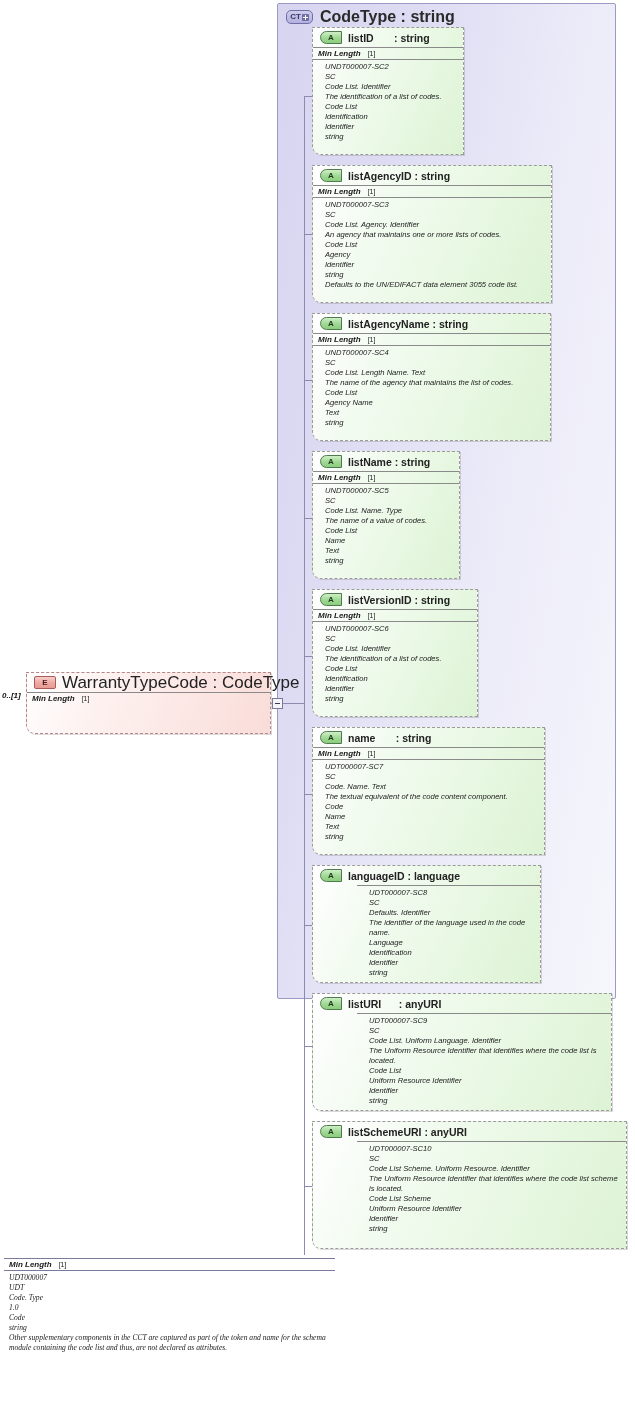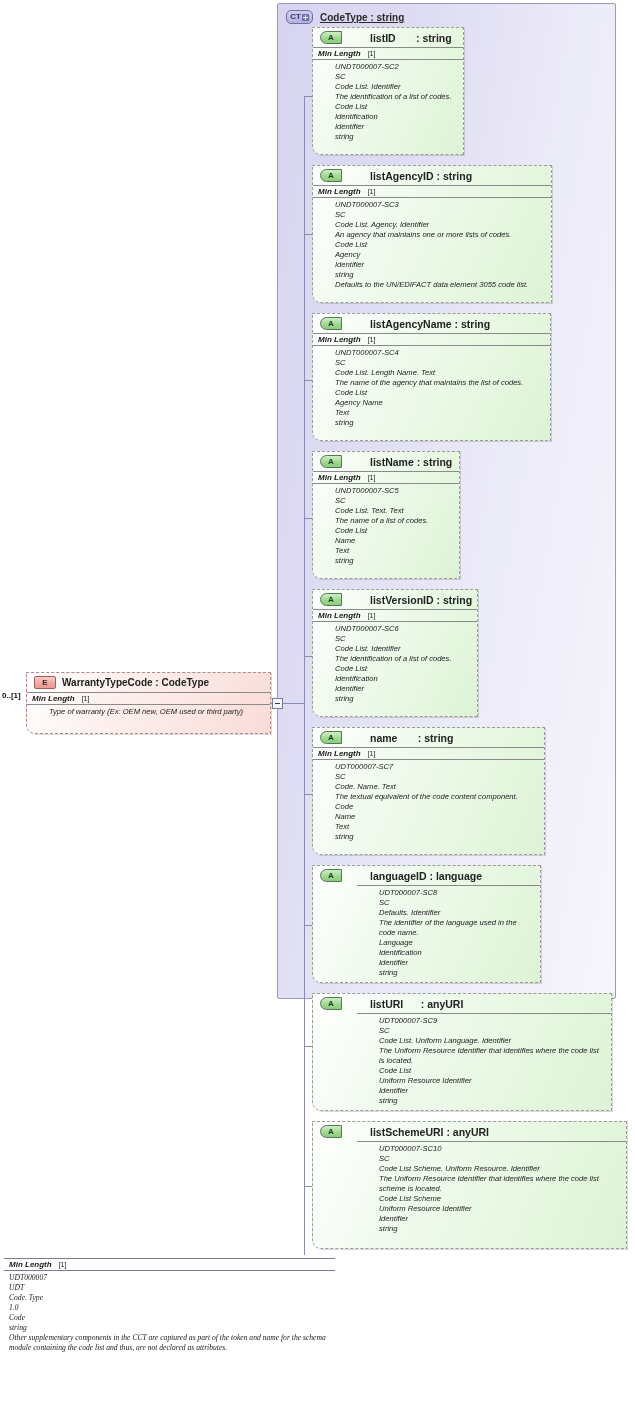--- a/index.html
+++ b/index.html
@@ -30,21 +30,21 @@
     display:flex;align-items:center;justify-content:center;gap:1px;
     box-sizing:border-box;
   }
   .ct-badge .ctxt{font-size:8px;font-weight:bold;color:#34346a;line-height:1;letter-spacing:-0.2px;}
   .ct-plus{
     width:7px;height:7px;background:#6f6fa8;position:relative;border-radius:1px;
   }
   .ct-plus:before,.ct-plus:after{content:"";position:absolute;background:#ffffff;}
   .ct-plus:before{left:1px;top:3px;width:5px;height:1px;}
   .ct-plus:after{left:3px;top:1px;width:1px;height:5px;}
-  .ct-title{font-size:10px;font-weight:bold;color:#2a2a2a;white-space:nowrap;text-decoration:underline;}
+  .ct-title{font-size:16px;font-weight:bold;color:#2a2a2a;white-space:nowrap;}
 
   
   .attr{
     position:absolute;
     border:1px dashed #9b9b9b;
     background:linear-gradient(115deg,#ffffff 0%,#f2fbf0 30%,#e6f7e0 70%,#ddf3d5 100%);
     box-sizing:border-box;
     border-bottom-left-radius:9px;
     box-shadow:1px 1px 0 rgba(130,130,130,.30);
   }
@@ -54,32 +54,32 @@
   }
   .a-badge{
     width:22px;height:13px;flex:none;
     border:1px solid #4f7a4f;
     border-top-left-radius:7px;border-bottom-left-radius:7px;
     background:linear-gradient(180deg,#cfeec6 0%,#9fd893 55%,#8ccd7d 100%);
     display:flex;align-items:center;justify-content:center;
     box-sizing:border-box;
   }
   .a-badge span{font-size:8px;font-weight:bold;color:#1d3a1d;line-height:1;}
-  .attr-name{font-size:10.5px;font-weight:bold;color:#222;white-space:pre;margin-left:22px;}
+  .attr-name{font-size:10.5px;font-weight:bold;color:#222;white-space:pre;}
   .rule-row{
     border-top:1px solid #8a8a8a;
     padding:1px 6px 1px 5px;
     font-size:8px;color:#1a1a1a;font-style:italic;
     white-space:nowrap;
   }
   .rule-row b{font-weight:bold;font-style:italic;}
   .rule-row .card{font-style:normal;font-size:7px;margin-left:7px;color:#222;}
   .doc{
     border-top:1px solid #8a8a8a;
-    padding:2px 5px 3px 22px;
+    padding:2px 5px 3px 12px;
     font-size:7.6px;line-height:9.95px;
     font-style:italic;color:#1b1b1b;
   }
   .doc div{white-space:normal;}
   .attr.norule .doc{border-top:1px solid #8a8a8a;margin-left:44px;}
 
   
   .tree-v{position:absolute;width:1px;background:#8b8bb0;}
   .tree-h{position:absolute;height:1px;background:#8b8bb0;}
 
@@ -101,24 +101,24 @@
     box-shadow:1px 1px 0 rgba(150,130,130,.30);
   }
   .e-badge{
     width:22px;height:13px;flex:none;
     border:1px solid #a85b5b;border-radius:2px;
     background:linear-gradient(180deg,#f7cfcb 0%,#eea9a2 55%,#e79a92 100%);
     display:flex;align-items:center;justify-content:center;
     box-sizing:border-box;
   }
   .e-badge span{font-size:8px;font-weight:bold;color:#4a1d1d;line-height:1;}
-  .elem-name{font-size:10px;font-weight:bold;color:#222;white-space:nowrap;}
+  .elem-name{font-size:17px;font-weight:normal;color:#222;white-space:nowrap;}
   .cardinality{
     position:absolute;left:2px;top:691px;
-    font-size:8px;font-weight:bold;color:#111;
+    font-size:8px;font-style:italic;font-weight:bold;color:#111;
   }
 
   
   .minus-box{
     position:absolute;left:272px;top:698px;width:11px;height:11px;
     border:1px solid #7a7a9a;background:#f4f4fb;box-sizing:border-box;
   }
   .minus-box:before{
     content:"";position:absolute;left:2px;top:4px;width:5px;height:1px;background:#3a3a5a;
   }
@@ -215,22 +215,22 @@
     <div class="attr-head">
       <div class="a-badge">
           <span>A</span>
         </div>
       <div class="attr-name">listName : string</div>
     </div>
     <div class="rule-row"><b>Min Length</b><span class="card">[1]</span></div>
     <div class="doc">
       <div>UNDT000007-SC5</div>
       <div>SC</div>
-      <div>Code List. Text. Text</div>
-      <div>The name of a list of codes.</div>
+      <div>Code List. Name. Type</div>
+      <div>The name of a value of codes.</div>
       <div>Code List</div>
       <div>Name</div>
       <div>Text</div>
       <div>string</div>
     </div>
   </div>
 
   <div class="attr" style="left:312px;top:589px;width:166px;height:128px;">
     <div class="attr-head">
       <div class="a-badge">
@@ -344,22 +344,19 @@
   <div class="cardinality">0..[1]</div>
 
   <div class="elem-box">
     <div class="attr-head">
       <div class="e-badge">
           <span>E</span>
         </div>
       <div class="elem-name">WarrantyTypeCode : CodeType</div>
     </div>
     <div class="rule-row"><b>Min Length</b><span class="card">[1]</span></div>
-    <div class="doc">
-      <div>Type of warranty (Ex: OEM new, OEM used or third party)</div>
-    </div>
   </div>
 
   <div class="conn-line" style="left:271px;top:703px;width:2px;"></div>
   <div class="minus-box"></div>
   <div class="conn-line" style="left:283px;top:703px;width:22px;"></div>
 
 </div>
 
 </body></html>

